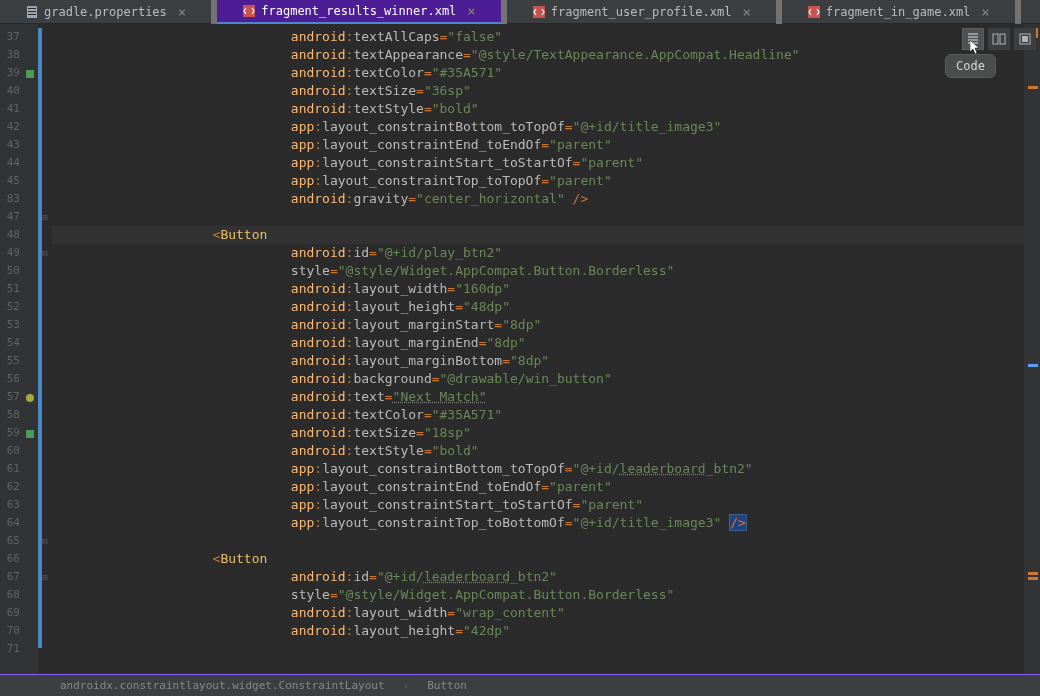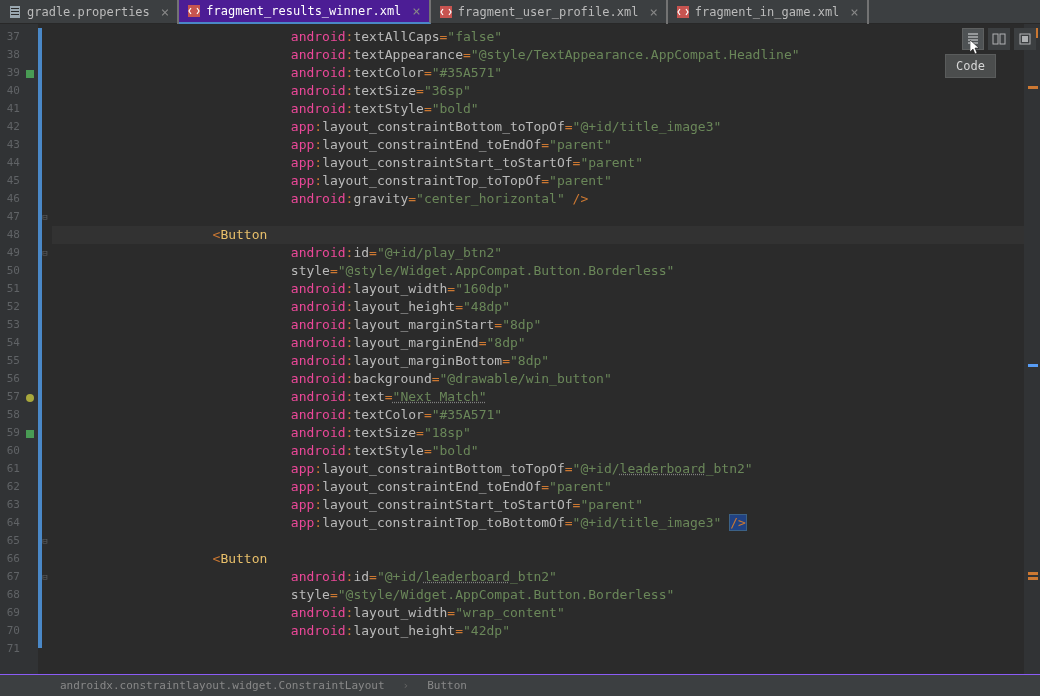--- a/index.html
+++ b/index.html
@@ -15,25 +15,25 @@
 }
 .tabs {
   display: flex;
   background: #3c3f41;
   height: 24px;
   border-bottom: 1px solid #282828;
 }
 .tab {
   display: flex;
   align-items: center;
-  padding: 0 8px;
+  padding: 0 25px;
   height: 24px;
   font-size: 12px;
   color: #bbb;
-  border-right: 2px solid #737373;
+  border-right: 6px solid #737373;
   cursor: pointer;
   gap: 5px;
 }
 .tab.active {
   background: #4c1d95;
   color: #fff;
   border-bottom: 2px solid #4a88c7;
 }
 .tab .file-icon {
   width: 14px;
@@ -103,21 +103,21 @@
   padding-top: 4px;
   overflow: hidden;
 }
 .code .line {
   height: 18px;
   line-height: 18px;
   white-space: pre;
   padding-left: 4px;
 }
 .code .line.hl { background: #323232; }
-.ns { color: #ec4899; }
+.ns { color: #fdba74; }
 .attr { color: #bababa; }
 .op { color: #cc7832; }
 .str { color: #6a8759; }
 .tag { color: #cc7832; }
 .el { color: #e8bf6a; }
 .txt { color: #a9b7c6; }
 .underline { text-decoration: underline dotted; text-decoration-color: #808080; }
 .hl-end { background: #214283; border: 1px solid #3c6185; }
 .minimap {
   width: 16px;
@@ -153,21 +153,21 @@
 }
 .tooltip {
   position: absolute;
   top: 54px;
   right: 44px;
   background: #4b4d4d;
   color: #d6d6d6;
   padding: 4px 10px;
   font-size: 12px;
   border: 1px solid #5a5c5c;
-  border-radius: 0;
+  border-radius: 6px;
 }
 .cursor-arrow {
   position: absolute;
   top: 40px;
   right: 58px;
   width: 12px;
   height: 16px;
   z-index: 10;
 }
 .breadcrumb {
@@ -239,21 +239,21 @@
   <div class="gutter" id="gutter">
       <div class="ln">37</div>
       <div class="ln">38</div>
       <div class="ln">39<div class="mark green"></div></div>
       <div class="ln">40</div>
       <div class="ln">41</div>
       <div class="ln">42</div>
       <div class="ln">43</div>
       <div class="ln">44</div>
       <div class="ln">45</div>
-      <div class="ln">46</div>
+      <div class="ln">83</div>
       <div class="ln">47</div>
       <div class="ln">48</div>
       <div class="ln">49</div>
       <div class="ln">50</div>
       <div class="ln">51</div>
       <div class="ln">52</div>
       <div class="ln">53</div>
       <div class="ln">54</div>
       <div class="ln">55</div>
       <div class="ln">56</div>

